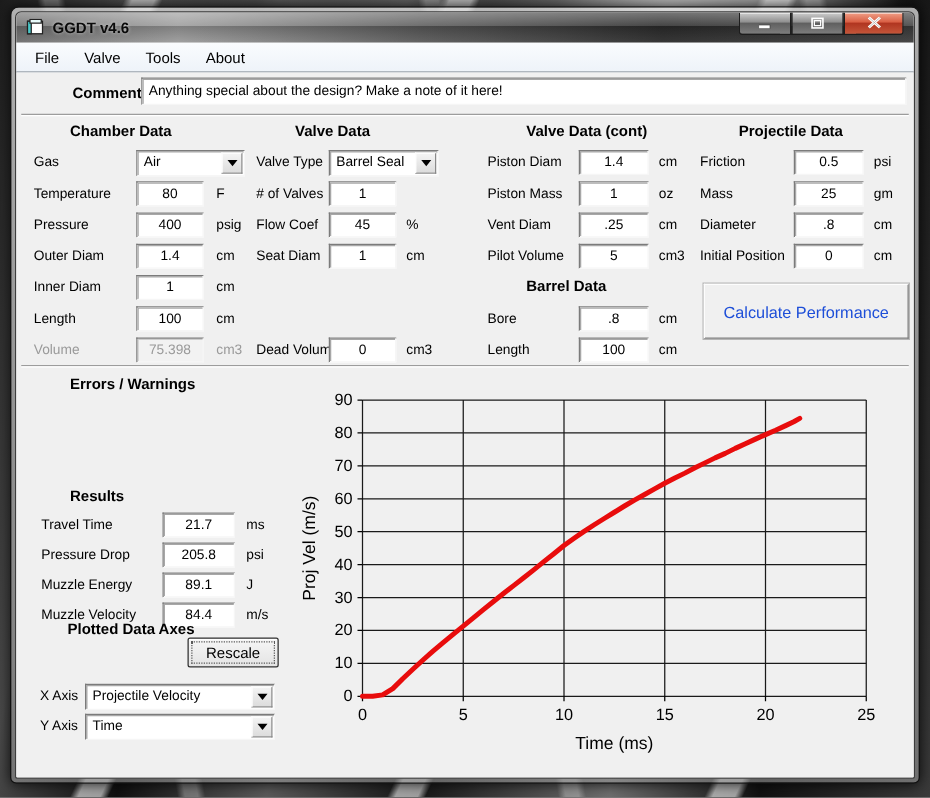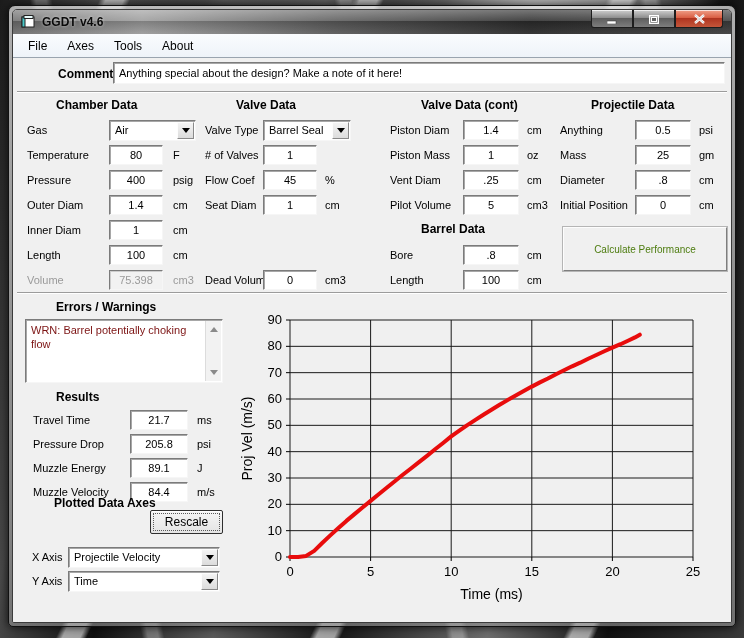--- a/index.html
+++ b/index.html
@@ -83,23 +83,23 @@
   }
   .combo .dd {
     position:absolute; right:1px; top:1px; bottom:1px; width:17px;
     background:linear-gradient(180deg,#f4f4f4,#dcdcdc);
     border:1px solid; border-color:#fdfdfd #8a8a8a #8a8a8a #fdfdfd;
     display:flex; align-items:center; justify-content:center;
   }
   .arrow-down { width:0; height:0; border-left:4px solid transparent; border-right:4px solid transparent; border-top:5px solid #000; }
   .etch { position:absolute; left:4px; right:4px; height:2px; border-top:1px solid #9c9c9c; border-bottom:1px solid #fff; }
   .btn-disabled {
-    position:absolute; background:#f0f0f0; color:#4d7c0f;
+    position:absolute; background:#f0f0f0; color:#1d4ed8;
     border:1px solid; border-color:#fdfdfd #7e7e7e #7e7e7e #fdfdfd;
-    box-shadow:0 0 0 1px #b5b5b5; font-size:10px;
+    box-shadow:0 0 0 1px #b5b5b5; font-size:13px;
     display:flex; align-items:center; justify-content:center;
   }
   .btn {
     position:absolute; background:linear-gradient(180deg,#f6f6f6,#e4e4e4);
     border:1px solid #2f2f2f; border-radius:2px; font-size:12px; color:#000;
     display:flex; align-items:center; justify-content:center;
     outline:1px dotted #5a5a5a; outline-offset:-4px;
     box-shadow: inset 0 1px 0 #fff;
   }
   .warnbox {
@@ -157,21 +157,21 @@
           <span><svg width="11" height="10" viewBox="0 0 11 10">
                 <path d="M1 1 L10 9 M10 1 L1 9" stroke="#fff" stroke-width="2.4"></path>
                 <path d="M1 1 L10 9 M10 1 L1 9" stroke="#333" stroke-width="0.6" opacity="0.4"></path>
               </svg></span>
         </div>
       </div>
     </div>
 
     <div class="menubar">
       <span class="menu-item">File</span>
-      <span class="menu-item">Axes</span>
+      <span class="menu-item">Valve</span>
       <span class="menu-item">Tools</span>
       <span class="menu-item">About</span>
     </div>
 
     <div class="client">
 
       <span class="hdr" style="left:14px;top:9px">Comments</span>
       <div class="tb" style="left:100px;top:4px;width:612px;height:22px;text-align:left;padding-left:5px;line-height:20px;">Anything special about the design?  Make a note of it here!</div>
       <div class="etch" style="top:33px"></div>
 
@@ -239,45 +239,38 @@
       <span class="unit c3-unit rl3">cm3</span>
 
       <span class="hdr c3-lbl" style="top:164px">Barrel Data</span>
       <span class="lbl c3-lbl rl5">Bore</span>
       <div class="tb c3-tb r5">.8</div>
       <span class="unit c3-unit rl5">cm</span>
       <span class="lbl c3-lbl rl6">Length</span>
       <div class="tb c3-tb r6">100</div>
       <span class="unit c3-unit rl6">cm</span>
 
-      <span class="lbl c4-lbl rl0">Anything</span>
+      <span class="lbl c4-lbl rl0">Friction</span>
       <div class="tb c4-tb r0">0.5</div>
       <span class="unit c4-unit rl0">psi</span>
       <span class="lbl c4-lbl rl1">Mass</span>
       <div class="tb c4-tb r1">25</div>
       <span class="unit c4-unit rl1">gm</span>
       <span class="lbl c4-lbl rl2">Diameter</span>
       <div class="tb c4-tb r2">.8</div>
       <span class="unit c4-unit rl2">cm</span>
       <span class="lbl c4-lbl rl3">Initial Position</span>
       <div class="tb c4-tb r3">0</div>
       <span class="unit c4-unit rl3">cm</span>
 
       <div class="btn-disabled" style="left:550px;top:169px;width:164px;height:44px">Calculate Performance</div>
 
       <div class="etch" style="top:234px"></div>
 
       <span class="hdr" style="left:12px;top:242px">Errors / Warnings</span>
-      <div class="warnbox" style="left:12px;top:261px;width:198px;height:64px">
-        <div class="warn-text">WRN: Barrel potentially choking flow</div>
-        <div class="vscroll">
-          <span class="sb-arrow-up"></span>
-          <span class="sb-arrow-down"></span>
-        </div>
-      </div>
 
       <span class="hdr" style="left:12px;top:332px">Results</span>
       <span class="lbl res-lbl ql0">Travel Time</span>
       <div class="tb res-tb q0">21.7</div>
       <span class="unit res-unit ql0">ms</span>
       <span class="lbl res-lbl ql1">Pressure Drop</span>
       <div class="tb res-tb q1">205.8</div>
       <span class="unit res-unit ql1">psi</span>
       <span class="lbl res-lbl ql2">Muzzle Energy</span>
       <div class="tb res-tb q2">89.1</div>

